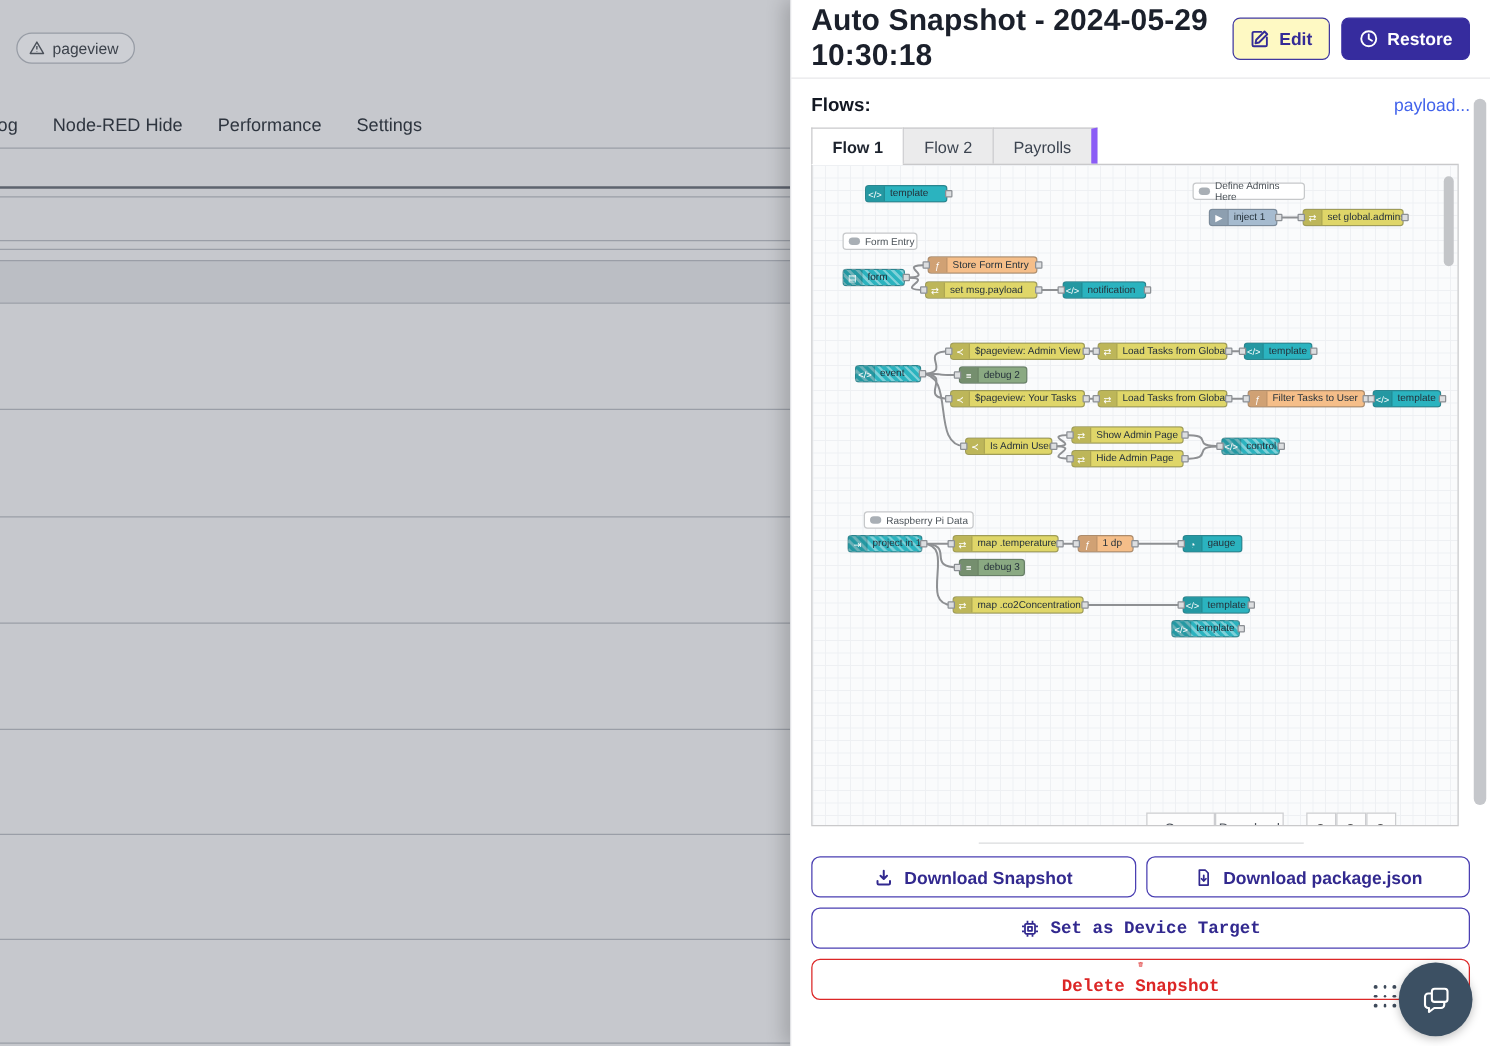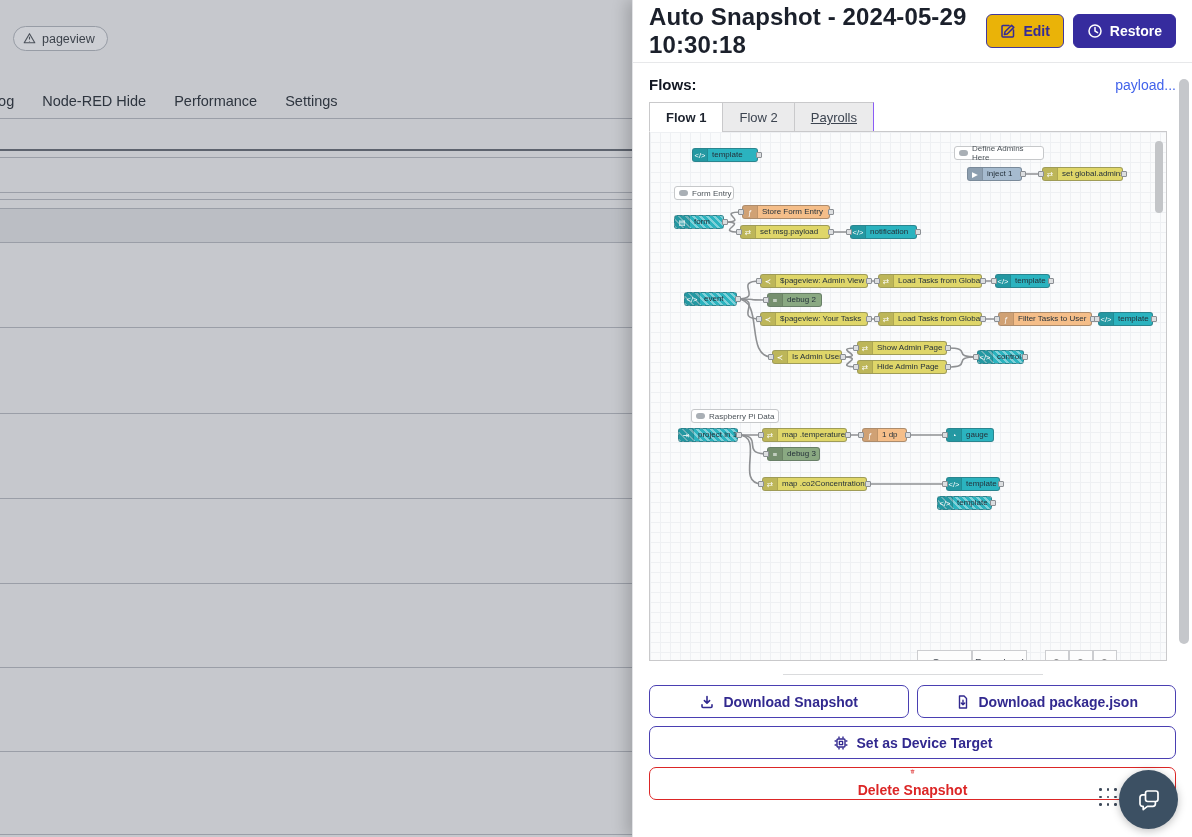--- a/index.html
+++ b/index.html
@@ -17,33 +17,33 @@
   .row-line.dark{height:2px;background:#5d636e;}
   .row-band{position:absolute;left:0;width:632px;background:#bbbec4;}
 
   
   .drawer{position:absolute;left:632px;top:0;width:560px;height:837px;background:#ffffff;
     border-left:1px solid #e2e3e6;box-shadow:-6px 0 14px rgba(0,0,0,.18);}
   .drawer-header{height:63px;display:flex;align-items:center;padding:0 16px;border-bottom:1px solid #e7e8ea;}
   .drawer-title{font-size:24px;font-weight:700;color:#1b202b;flex:1;letter-spacing:.1px;}
   .hbtn{display:flex;align-items:center;gap:7px;height:34px;padding:0 13px;border-radius:6px;
     font-size:14px;font-weight:700;cursor:pointer;}
-  .hbtn.edit{border:1px solid #40389f;background:#eab308;color:#342b97;margin-right:9px;}
+  .hbtn.edit{border:1px solid #40389f;background:#fef9c3;color:#342b97;margin-right:9px;}
   .hbtn.restore{border:1px solid #362c9e;background:#362c9e;color:#fff;}
 
   .drawer-body{padding:13px 16px 0;}
   .flows-row{display:flex;align-items:baseline;justify-content:space-between;}
   .sec-label{font-size:15px;font-weight:700;color:#121722;}
   .compare-link{font-size:14px;color:#4263eb;cursor:pointer;}
 
   
   .ftabs{display:flex;margin-top:9px;}
   .ftab{padding:7px 16px 6px;font-size:13px;color:#3c4450;background:#ebebec;
     border:1px solid #c9c9cb;border-right:none;cursor:pointer;position:relative;margin-bottom:-1px;}
-  .ftab:last-child{border-right:1px solid #8b5cf6;text-decoration:underline;}
+  .ftab:last-child{border-right:5px solid #8b5cf6;}
   .ftab.active{background:#fff;font-weight:700;color:#1d232e;border-bottom-color:#fff;z-index:2;}
 
   
   .fcanvas{position:relative;width:518px;height:530px;border:1px solid #c9c9cb;overflow:hidden;
     background-color:#fafbfc;
     background-image:linear-gradient(#eef0f3 1px,transparent 1px),linear-gradient(90deg,#eef0f3 1px,transparent 1px);
     background-size:10px 10px;}
   .fcanvas svg.wires{position:absolute;left:0;top:0;z-index:1;}
   .fnode{position:absolute;height:14px;border-radius:3px;border:1px solid rgba(40,50,55,.35);
     display:flex;z-index:2;font-size:8px;color:#25313a;overflow:hidden;}
@@ -61,21 +61,21 @@
   .clipbtn{height:26px;background:#fdfdfd;border:1px solid #cccdd0;font-size:11px;color:#4a5058;
     display:flex;align-items:center;justify-content:center;}
   .clipbtn.txt{width:55px;}
   .clipbtn.zm{width:24px;}
 
   .viewer-divider{width:260px;height:1px;background:#dadbdd;margin:13px auto 0;}
   .actions-label{margin-top:15px;font-size:15px;font-weight:700;color:#121722;}
   .abtn-grid{display:grid;grid-template-columns:1fr 1fr;gap:8px;margin-top:10px;}
   .abtn{display:flex;align-items:center;justify-content:center;gap:8px;height:33px;border-radius:7px;
     border:1px solid #4a3fb2;background:#fff;color:#32298f;font-size:14px;font-weight:700;cursor:pointer;}
-  .abtn.full{width:100%;margin-top:8px;}
+  .abtn.full{width:100%;margin-top:8px;font-family:Liberation Mono, monospace;}
   .abtn.red{border-color:#dc2626;color:#dc2626;flex-direction:column;}
 
   .drawer-scroll{position:absolute;right:3px;top:79px;width:10px;height:565px;background:#c5c7cb;border-radius:5px;z-index:9;}
 
   
   .chat-fab{position:absolute;left:1119px;top:770px;width:59px;height:59px;border-radius:50%;
     background:#3c5063;display:flex;align-items:center;justify-content:center;z-index:20;cursor:pointer;
     box-shadow:0 2px 8px rgba(0,0,0,.25);}
   .dots-handle{position:absolute;left:1099px;top:788px;display:grid;grid-template-columns:repeat(3,1fr);
     gap:5px;z-index:19;}

